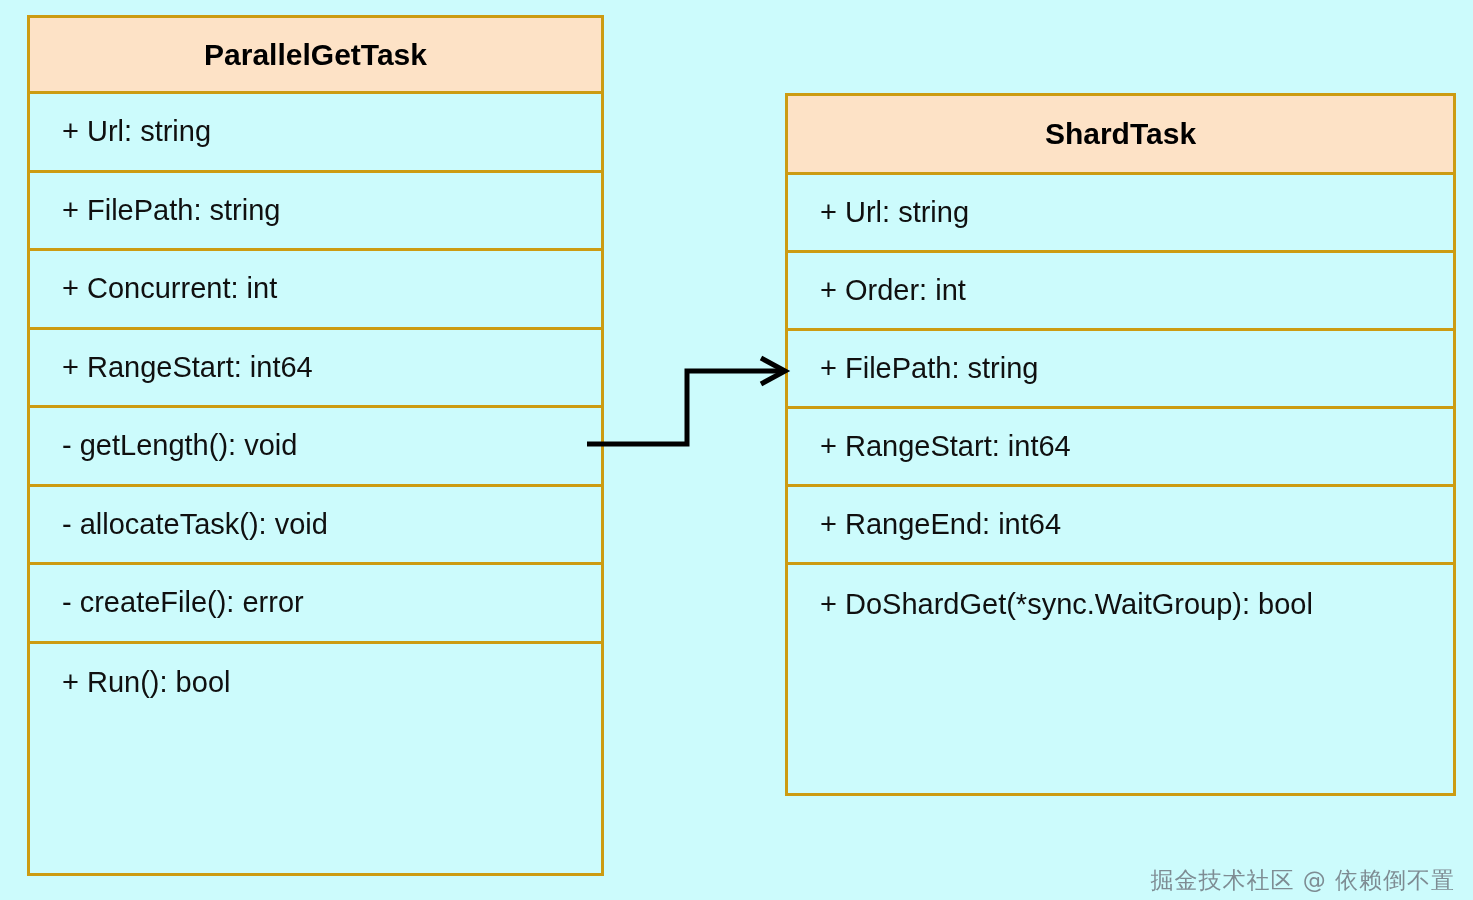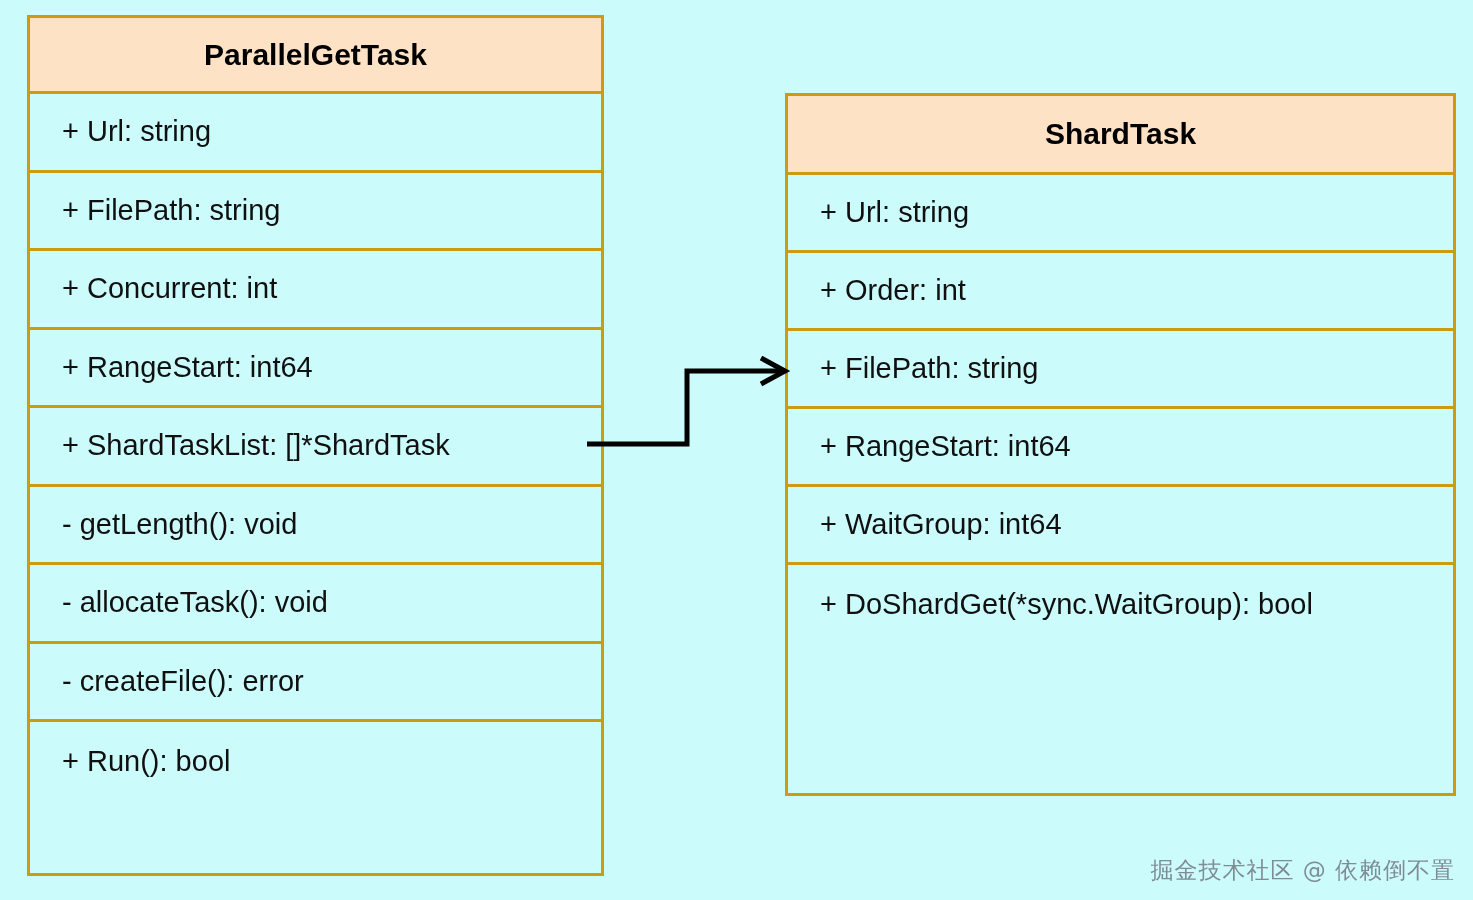--- a/index.html
+++ b/index.html
@@ -93,53 +93,52 @@
     top: 355px;
     width: 210px;
     height: 105px;
     pointer-events: none;
   }
 
   
   #watermark {
     position: absolute;
     right: 18px;
-    bottom: 14px;
+    bottom: 4px;
     font-size: 23px;
     color: #7E8C93;
     letter-spacing: 1px;
     white-space: nowrap;
     font-family: "DejaVu Sans", sans-serif;
   }
 </style>
 </head>
 <body>
 
 <div id="canvas">
 
   <div class="uml-class" id="class-parallelgettask">
     <div class="uml-header">ParallelGetTask</div>
     <div class="uml-row">+ Url: string</div>
     <div class="uml-row">+ FilePath: string</div>
     <div class="uml-row">+ Concurrent: int</div>
     <div class="uml-row">+ RangeStart: int64</div>
-    <div class="uml-row">+ ShardTaskList: []*ShardTask</div>
     <div class="uml-row">- getLength(): void</div>
     <div class="uml-row">- allocateTask(): void</div>
     <div class="uml-row">- createFile(): error</div>
     <div class="uml-row">+ Run(): bool</div>
   </div>
 
   <div class="uml-class" id="class-shardtask">
     <div class="uml-header">ShardTask</div>
     <div class="uml-row">+ Url: string</div>
     <div class="uml-row">+ Order: int</div>
     <div class="uml-row">+ FilePath: string</div>
     <div class="uml-row">+ RangeStart: int64</div>
-    <div class="uml-row">+ WaitGroup: int64</div>
+    <div class="uml-row">+ RangeEnd: int64</div>
     <div class="uml-row">+ DoShardGet(*sync.WaitGroup): bool</div>
   </div>
 
   <svg id="connector-association" viewBox="0 0 210 105">
     <polyline points="2,89 102,89 102,16 196,16" fill="none" stroke="#000000" stroke-width="5" stroke-linecap="butt" stroke-linejoin="miter"></polyline>
     <polyline points="176,3 200,16 176,29" fill="none" stroke="#000000" stroke-width="5" stroke-linecap="butt" stroke-linejoin="miter"></polyline>
   </svg>
 
   <div id="watermark">掘金技术社区 @ 依赖倒不置</div>
 

